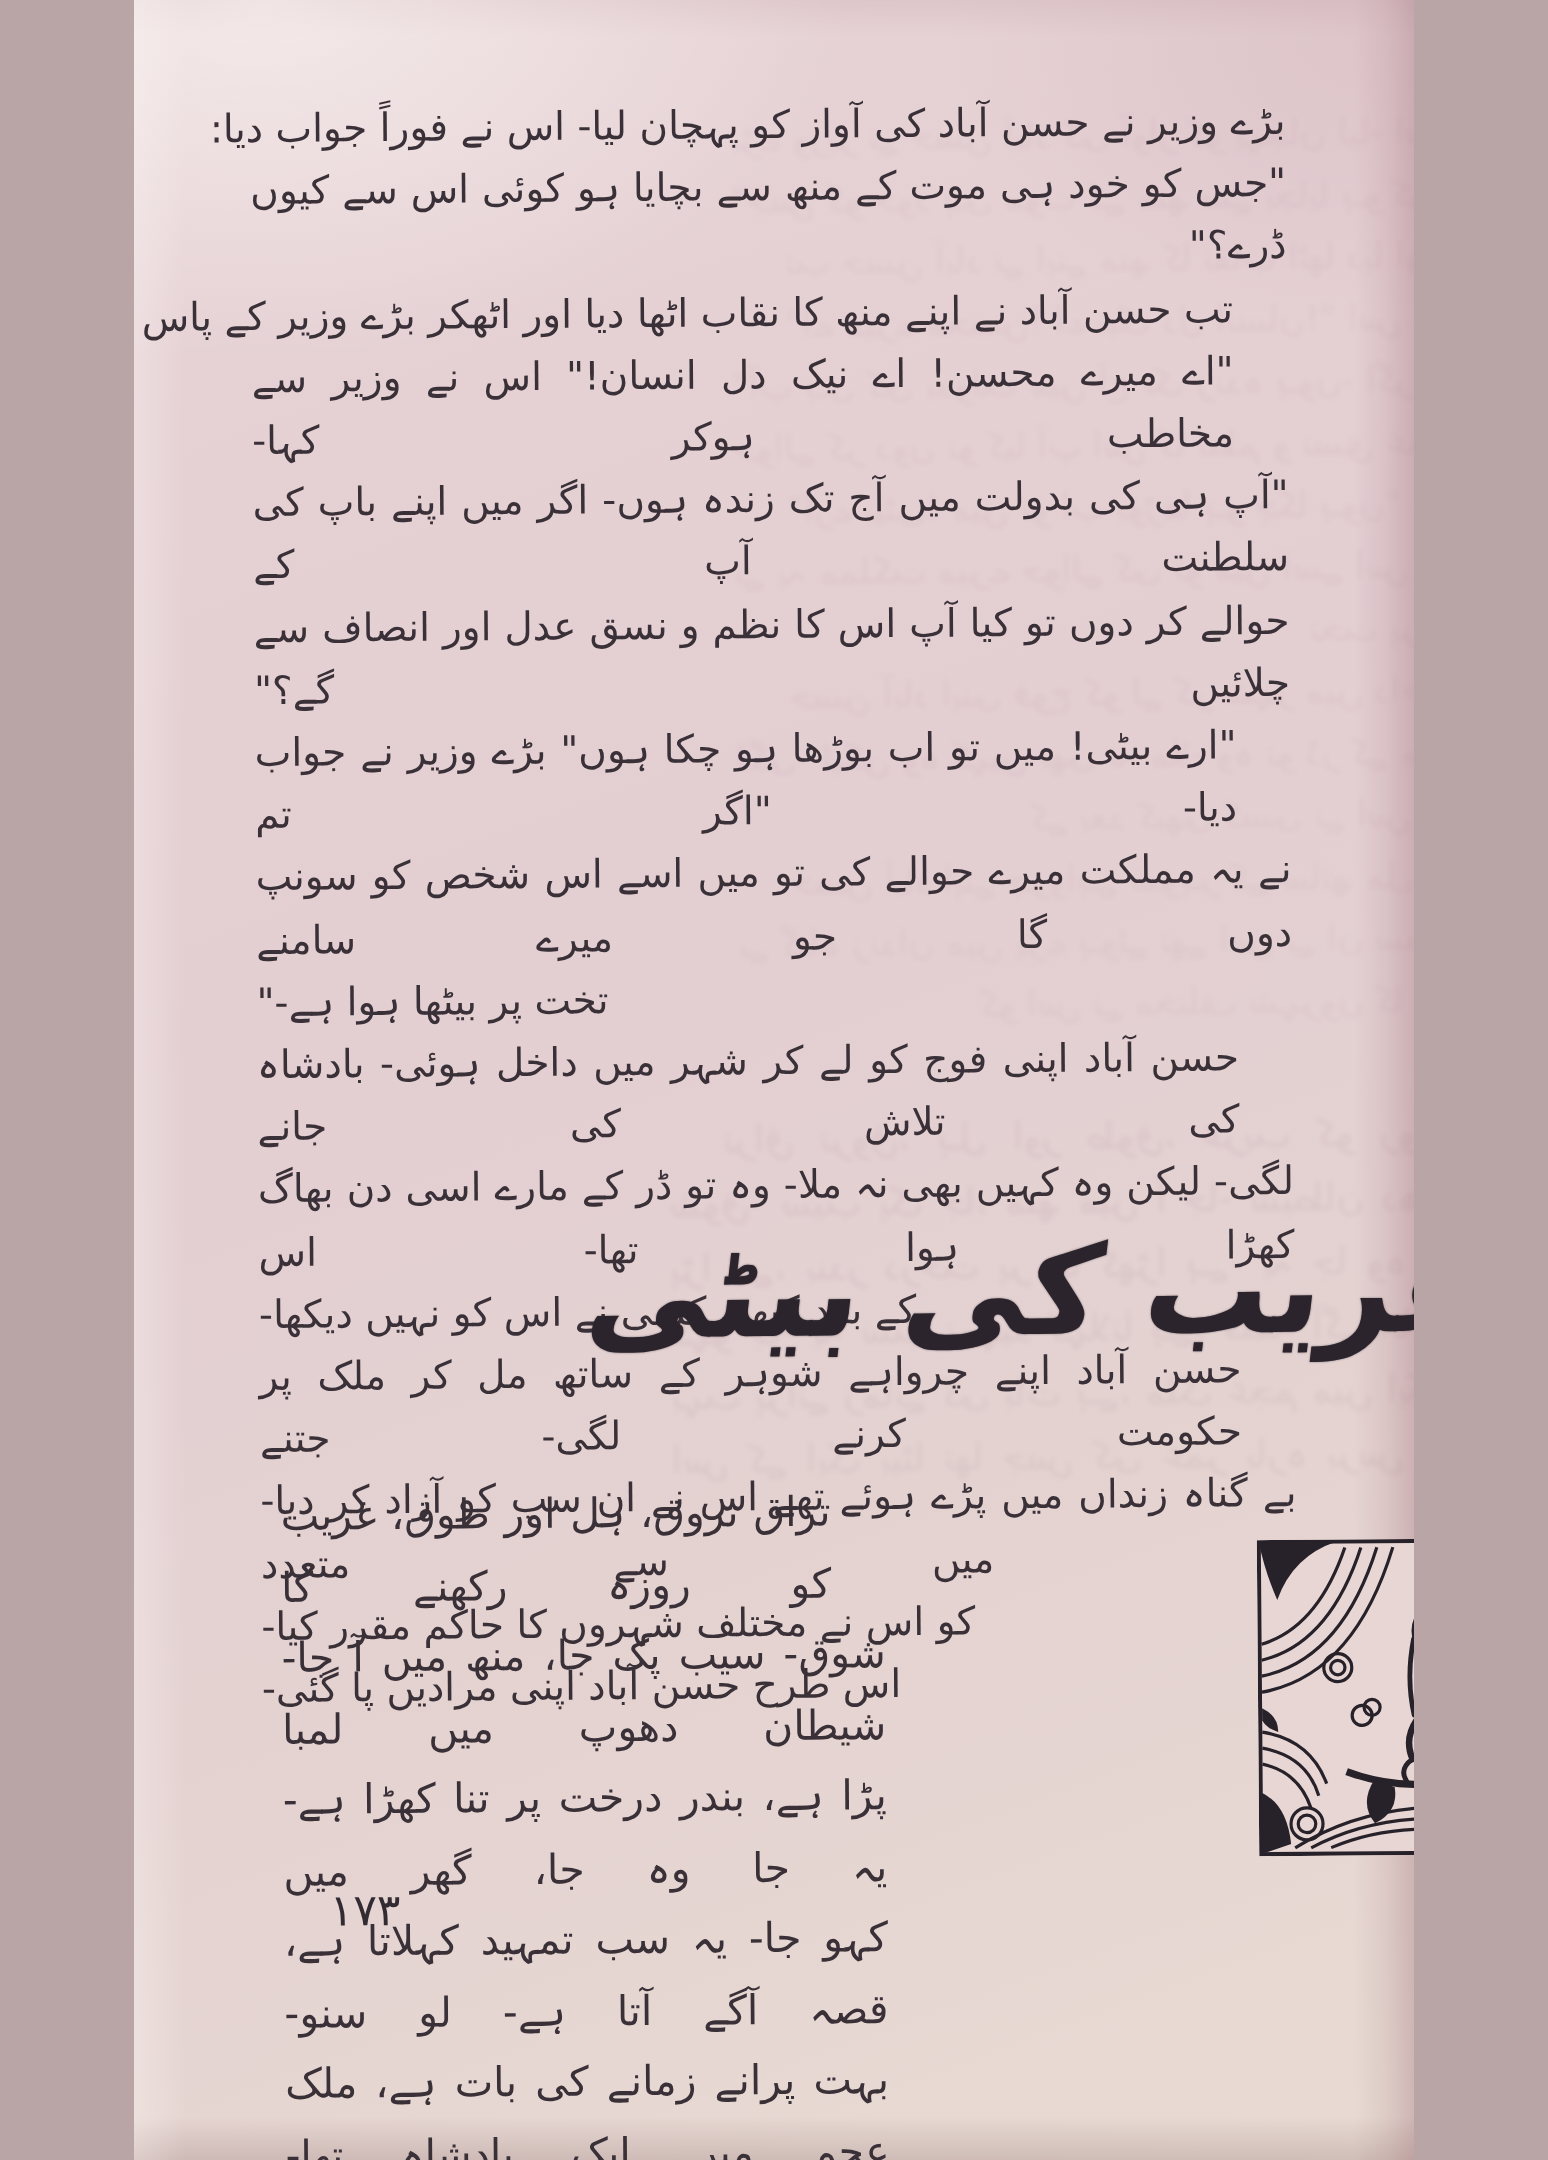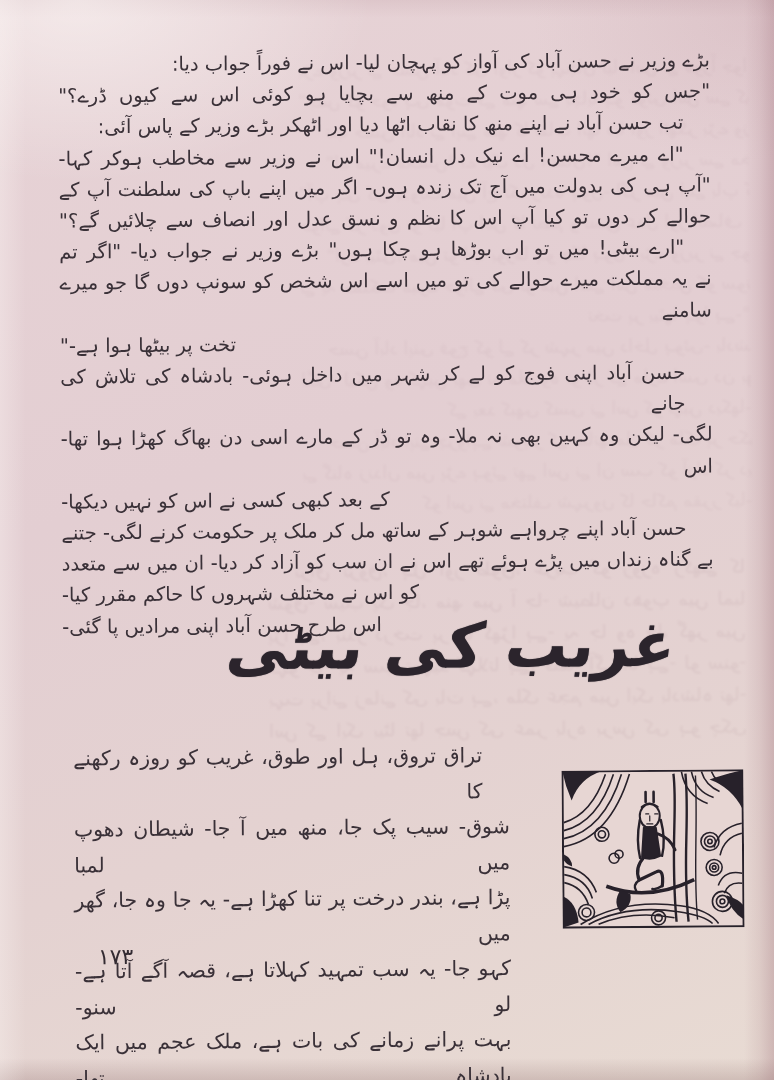--- a/index.html
+++ b/index.html
@@ -1,18 +1,18 @@
 <!DOCTYPE html>
 <html lang="ur" dir="rtl"><head>
 <meta charset="utf-8">
 <style>
   html,body{margin:0;padding:0;background:#b9a4a6;}
   .sheet{
     position:relative;
-    width:774px;height:1080px;
+    width:640px;height:1080px;
     margin:0 auto;
     overflow:hidden;
     font-family:"DejaVu Sans",sans-serif;
     color:#3a3138;
     background:
       radial-gradient(ellipse 420px 260px at 10% 0%, rgba(255,252,250,0.55), rgba(255,252,250,0) 70%),
       radial-gradient(ellipse 300px 200px at 96% 2%, rgba(190,150,160,0.20), rgba(190,150,160,0) 70%),
       linear-gradient(to right, rgba(255,250,248,0.30) 0px, rgba(255,250,248,0) 26px),
       linear-gradient(to left, rgba(146,96,108,0.30) 0px, rgba(146,96,108,0.12) 14px, rgba(146,96,108,0) 30px),
       linear-gradient(to bottom, rgba(146,96,108,0.10) 0px, rgba(146,96,108,0) 18px),

